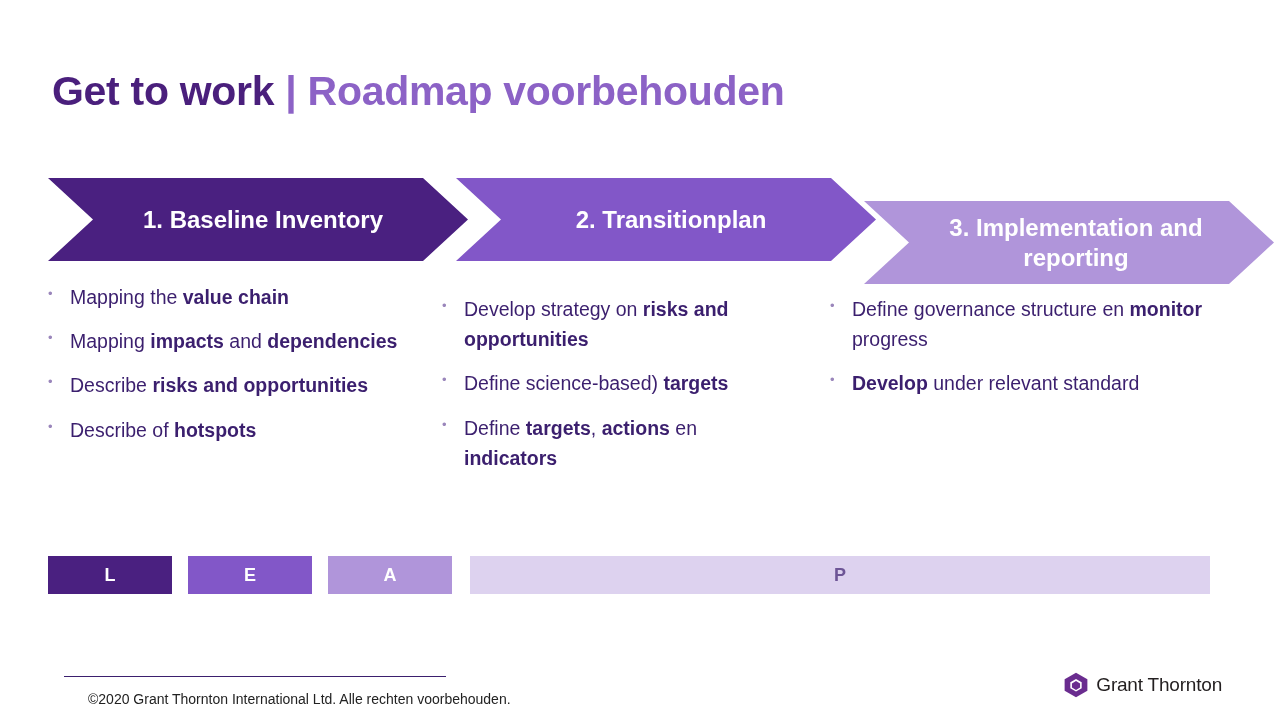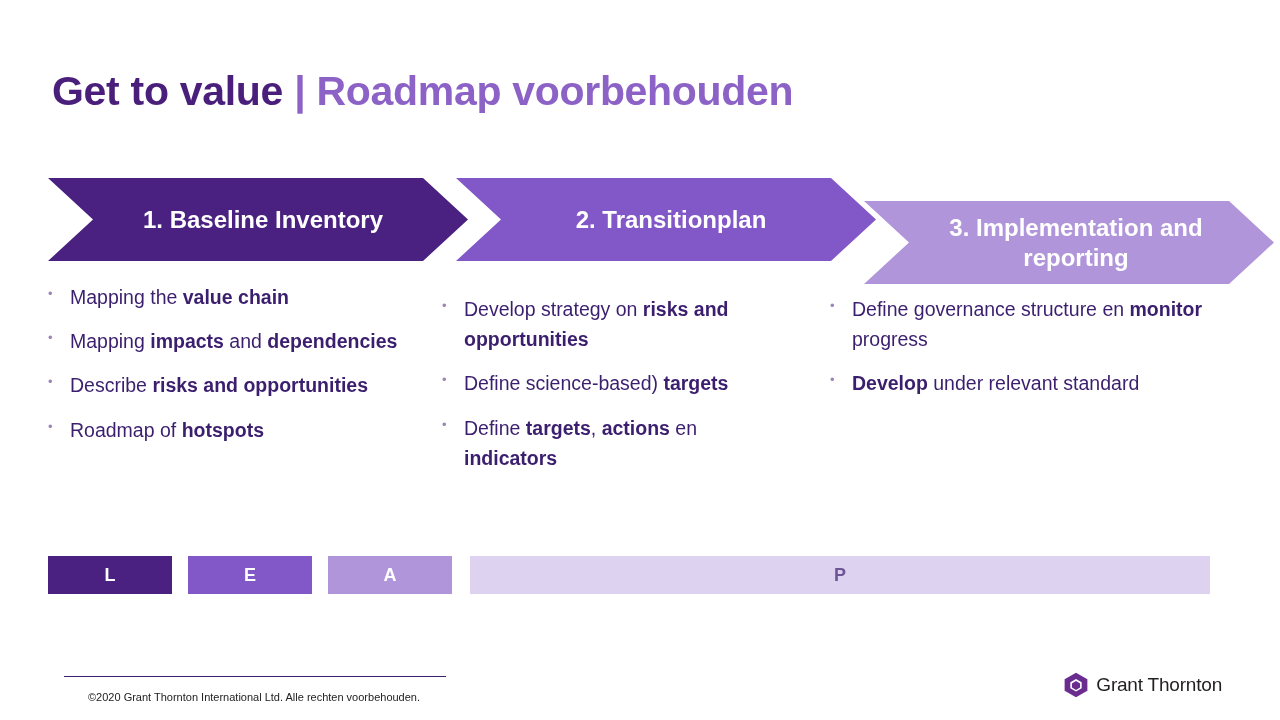--- a/index.html
+++ b/index.html
@@ -136,21 +136,21 @@
     left: 64px;
     top: 676px;
     width: 382px;
     height: 1px;
     background: #3b1f6e;
   }
   .footer-text {
     position: absolute;
     left: 88px;
     top: 691px;
-    font-size: 11px;
+    font-size: 14px;
     color: #222222;
   }
 
   
   .logo {
     position: absolute;
     right: 58px;
     top: 672px;
     display: flex;
     align-items: center;
@@ -165,21 +165,21 @@
     font-size: 19px;
     font-weight: normal;
     color: #231f20;
     letter-spacing: -0.2px;
   }
 </style>
 </head>
 <body>
 
 <div class="title">
-  <span class="part1">Get to value </span><span class="sep">| </span><span class="part2">Roadmap voorbehouden</span>
+  <span class="part1">Get to work </span><span class="sep">| </span><span class="part2">Roadmap voorbehouden</span>
 </div>
 
 <div class="chevrons">
   <div class="chev chev-1" style="background: rgb(74, 32, 128);">
     <span>1. Baseline Inventory</span>
   </div>
   <div class="chev chev-2" style="background: rgb(130, 87, 200);">
     <span>2. Transitionplan</span>
   </div>
   <div class="chev chev-3" style="background: rgb(176, 149, 218);">
@@ -195,21 +195,21 @@
   <div class="bullet">
     <span class="dot">•</span>
     <span class="txt"><span>Mapping </span><b>impacts</b><span> and </span><b>dependencies</b></span>
   </div>
   <div class="bullet">
     <span class="dot">•</span>
     <span class="txt"><span>Describe </span><b>risks and opportunities</b></span>
   </div>
   <div class="bullet">
     <span class="dot">•</span>
-    <span class="txt"><span>Roadmap of </span><b>hotspots</b></span>
+    <span class="txt"><span>Describe of </span><b>hotspots</b></span>
   </div>
 </div>
 
 <div class="col col-2">
   <div class="bullet">
     <span class="dot">•</span>
     <span class="txt"><span>Develop strategy on </span><b>risks and opportunities</b></span>
   </div>
   <div class="bullet">
     <span class="dot">•</span>

